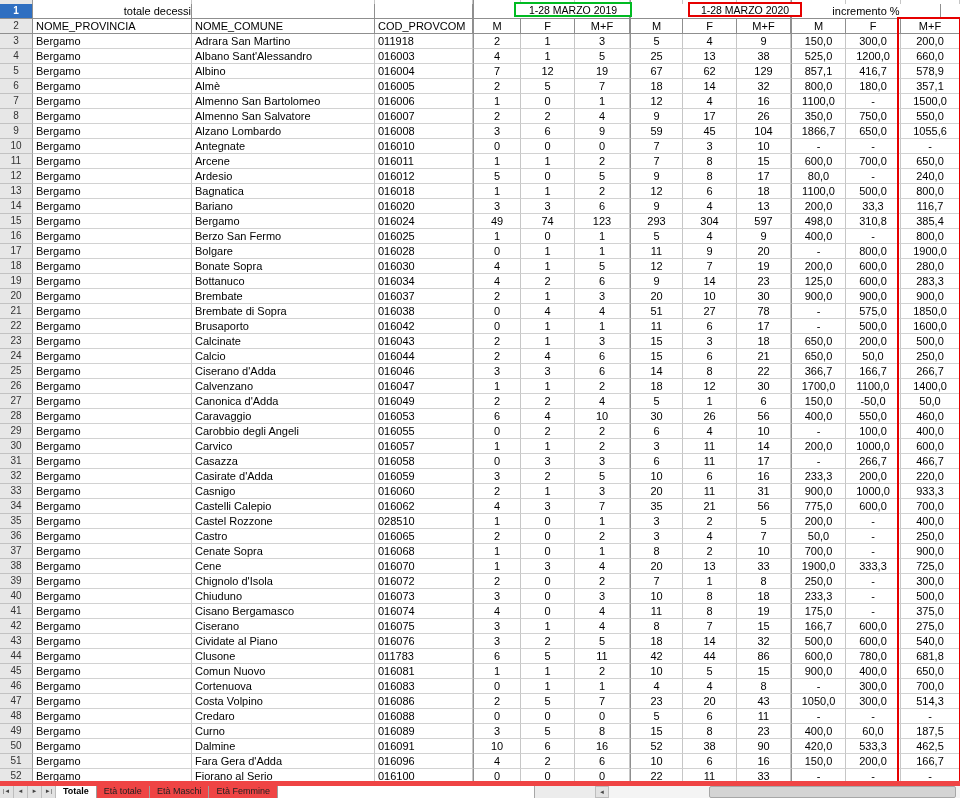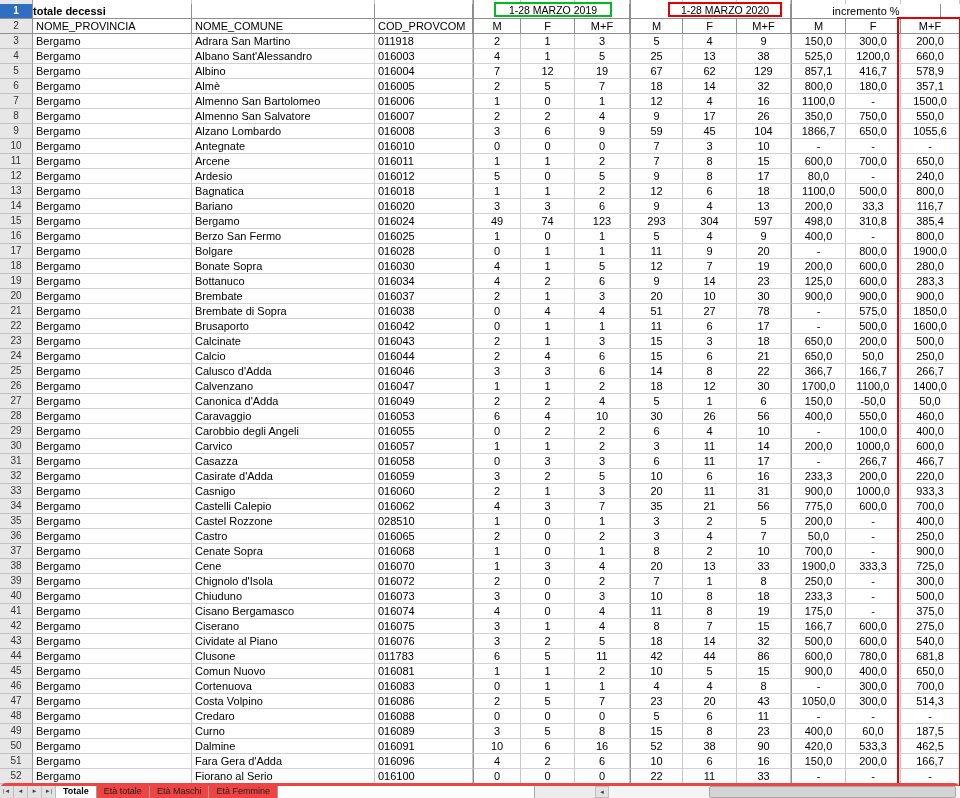--- a/index.html
+++ b/index.html
@@ -12,30 +12,30 @@
   .w4{width:48px}.w5{width:54px}.w6{width:55px}.w7{width:53px}.w8{width:54px}
   .w9{width:54px}.w10{width:55px}.w11{width:55px}.w12{width:59px}
   .g19{width:157px}.g20{width:161px}.gin{width:150px}
   .txt{text-align:left;padding-left:3px}
   .num{text-align:center}
   .gb{border-left:1px solid #8f8f8f}
   .rowhead{background:#e7e7e7;border-right:1px solid #9b9b9b;border-bottom:1px solid #c2c2c2;
            text-align:center;color:#333;font-size:10px}
   .rowhead.sel{background:var(--blue,#2f6fc1);color:#fff;font-weight:bold;}
   .hdr .cell{border-right-color:#8f8f8f;border-bottom-color:#8f8f8f;}
-  .title{font-weight:bold;text-align:left;}
+  .title{font-weight:normal;text-align:right;}
   .sliver .cell{height:4px;border-bottom:none;}
   .pbox{position:absolute;text-align:center;font-size:10.5px;line-height:13px;height:15px;
-        box-sizing:border-box;background:#fff;z-index:3;}
+        box-sizing:border-box;background:#fff;z-index:3;margin-left:20px;}
   .pbox.green{left:494px;top:2px;width:118px;border:2px solid var(--green,#00bb22);}
   .pbox.red{left:668px;top:2px;width:114px;border:2px solid var(--red,#e60000);}
   .redcol{position:absolute;left:897px;top:17px;width:60px;height:770px;
           border:2px solid var(--red,#e60000);z-index:3;pointer-events:none;}
   .tabbar{position:absolute;left:0;bottom:0;width:960px;height:12px;background:#ececec;
-          border-top:3px solid #ef4444;display:flex;align-items:stretch;font-size:9px;z-index:5;border-radius:6px;}
+          border-top:5px solid #ef4444;display:flex;align-items:stretch;font-size:9px;z-index:5;}
   .navbtn{width:13px;text-align:center;font-size:6px;line-height:11px;color:#444;background:#e2e2e2;
           border-right:1px solid #bdbdbd;cursor:default;}
   .tabstrip{display:flex;align-items:stretch;background:#fff;border-right:1px solid #a7a7a7;
             width:478px;}
   .tab{padding:0 7px;line-height:11px;color:#222;background:#ef4444;border-right:1px solid #9e9e9e;}
   .tab.active{background:#fff;font-weight:bold;color:#000;}
   .hscroll{display:flex;align-items:stretch;flex:1;margin-left:60px;}
   .sarrow{width:14px;text-align:center;font-size:6px;line-height:11px;color:#444;background:#e2e2e2;
           border:1px solid #bdbdbd;box-sizing:border-box;}
   .strack{flex:1;background:#f4f4f4;position:relative;}
@@ -416,21 +416,21 @@
       <div class="cell w7 num gb">15</div>
       <div class="cell w8 num">6</div>
       <div class="cell w9 num">21</div>
       <div class="cell w10 num gb">650,0</div>
       <div class="cell w11 num">50,0</div>
       <div class="cell w12 num">250,0</div>
     </div>
       <div class="row drow">
       <div class="cell w0 rowhead">25</div>
       <div class="cell w1 txt">Bergamo</div>
-      <div class="cell w2 txt">Calusco d'Adda</div>
+      <div class="cell w2 txt">Ciserano d'Adda</div>
       <div class="cell w3 txt">016046</div>
       <div class="cell w4 num gb">3</div>
       <div class="cell w5 num">3</div>
       <div class="cell w6 num">6</div>
       <div class="cell w7 num gb">14</div>
       <div class="cell w8 num">8</div>
       <div class="cell w9 num">22</div>
       <div class="cell w10 num gb">366,7</div>
       <div class="cell w11 num">166,7</div>
       <div class="cell w12 num">266,7</div>

